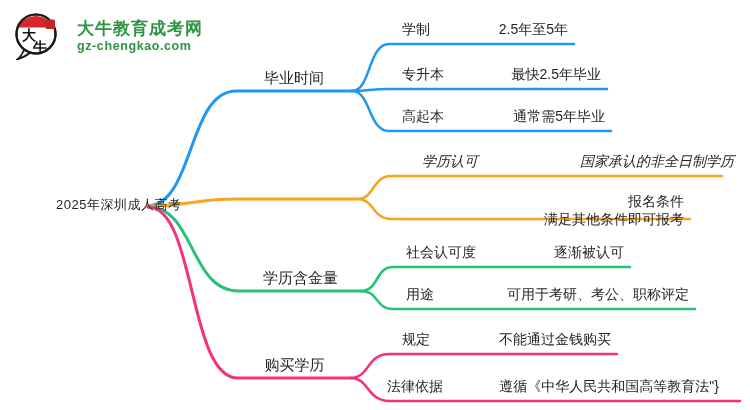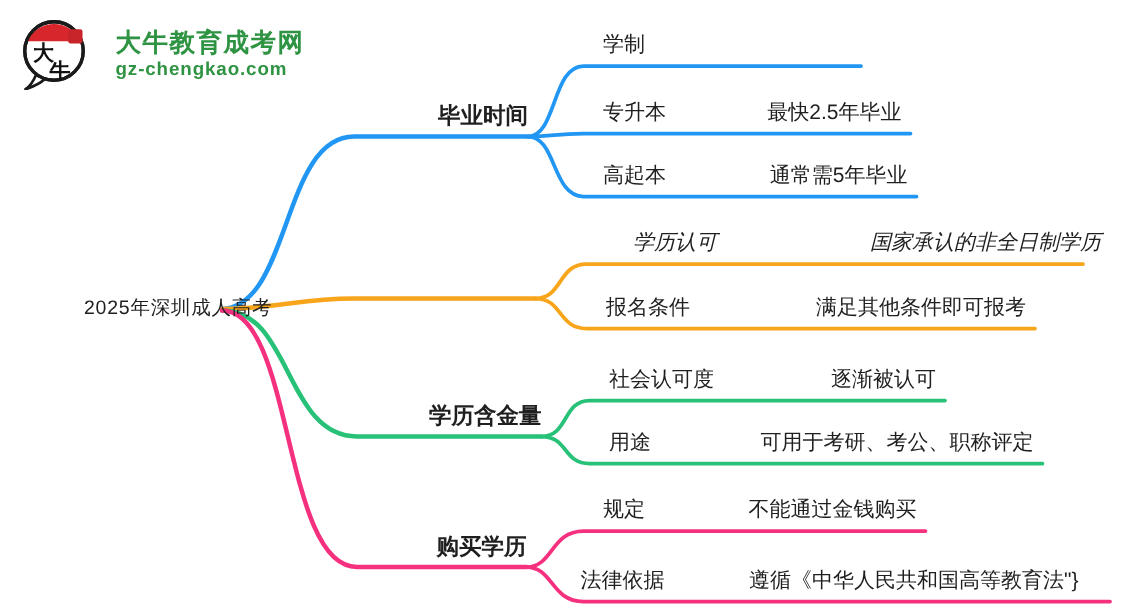--- a/index.html
+++ b/index.html
@@ -20,22 +20,22 @@
   .b3{stroke:var(--branch3);} .b4{stroke:var(--branch4);}
   .trunk{stroke-width:3px;} .leafline{stroke-width:2.5px;}
 
   .root-label{
     position:absolute;left:10px;top:193px;width:138px;height:24px;
     font-size:13px;line-height:24px;color:#1f1f1f;letter-spacing:0.5px;
     white-space:nowrap;
     margin-left:46px;
   }
   .branch-label{
-    position:absolute;height:24px;line-height:24px;text-align:right;
-    font-size:15px;color:#1f1f1f;white-space:nowrap;font-weight:bold;
+    position:absolute;height:24px;line-height:24px;text-align:center;
+    font-size:15px;color:#1f1f1f;white-space:nowrap;
   }
   .leaf-row{
     position:absolute;height:26px;display:flex;justify-content:space-between;
     align-items:flex-end;padding:0 6px 5px 13px;font-size:14px;color:#1f1f1f;
     white-space:nowrap;
   }
   .leaf-row .leaf-value{margin-left:14px;}
 
   
   .logo{position:absolute;left:13px;top:11px;display:flex;align-items:center;}
@@ -47,21 +47,21 @@
   
   #lbl-b1{left:236px;width:116px;top:66px;}
   #lbl-b2{left:236px;width:121px;top:174px;}
   #lbl-b3{left:240px;width:121px;top:266px;}
   #lbl-b4{left:238px;width:113px;top:353px;}
 
   #row-b1c0{left:389px;width:185px;top:18px;}
   #row-b1c1{left:389px;width:218px;top:63px;}
   #row-b1c2{left:389px;width:222px;top:105px;}
   #row-b2c0{left:409px;width:331px;top:150px;font-style:italic;}
-  #row-b2c1{left:391px;width:299px;top:193px;}
+  #row-b2c1{left:391px;width:299px;top:193px;flex-direction:column;}
   #row-b3c0{left:393px;width:237px;top:241px;}
   #row-b3c1{left:393px;width:302px;top:283px;}
   #row-b4c0{left:389px;width:228px;top:328px;}
   #row-b4c1{left:374px;width:351px;top:375px;}
 </style>
 </head>
 <body>
 
 <div class="stage">
 
@@ -102,20 +102,21 @@
   </div>
 
   <div class="root-label">2025年深圳成人高考</div>
 
   <div class="branch-label" id="lbl-b1">毕业时间</div>
   <div class="branch-label" id="lbl-b3">学历含金量</div>
   <div class="branch-label" id="lbl-b4">购买学历</div>
 
   <div class="leaf-row" id="row-b1c0">
     <span class="leaf-label">学制</span>
+    <span class="leaf-value">2.5年至5年</span>
   </div>
   <div class="leaf-row" id="row-b1c1">
     <span class="leaf-label">专升本</span>
     <span class="leaf-value">最快2.5年毕业</span>
   </div>
   <div class="leaf-row" id="row-b1c2">
     <span class="leaf-label">高起本</span>
     <span class="leaf-value">通常需5年毕业</span>
   </div>
 

